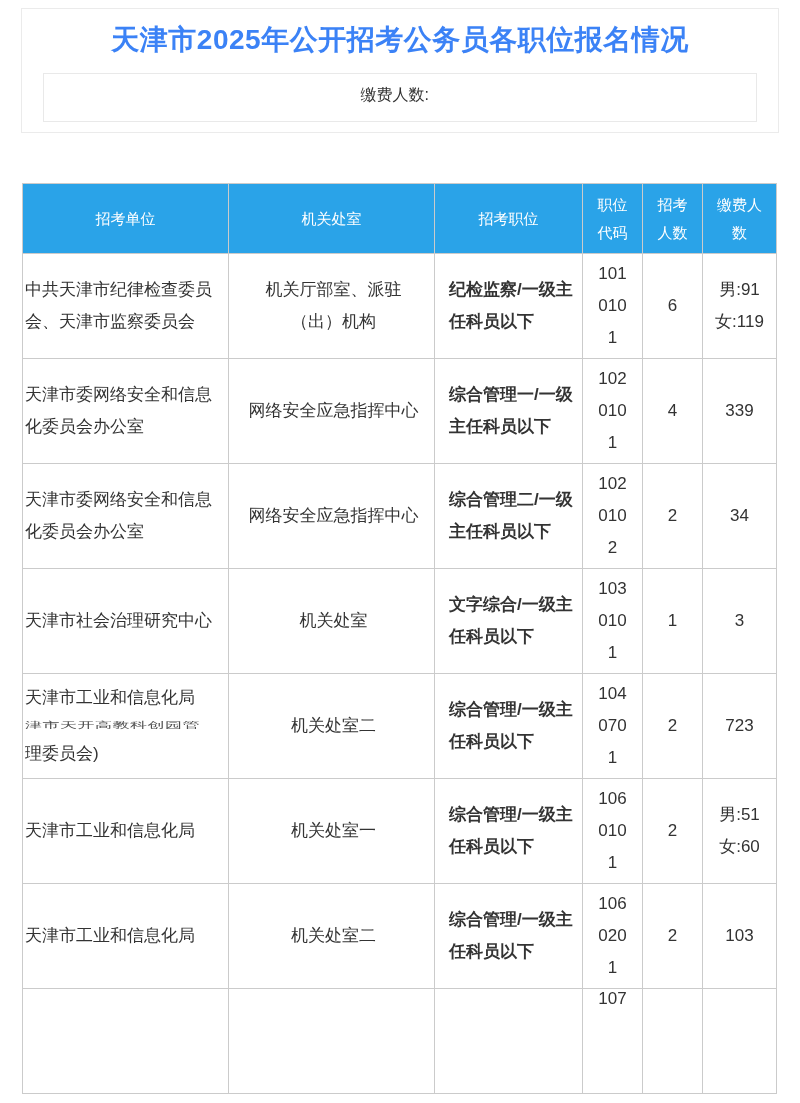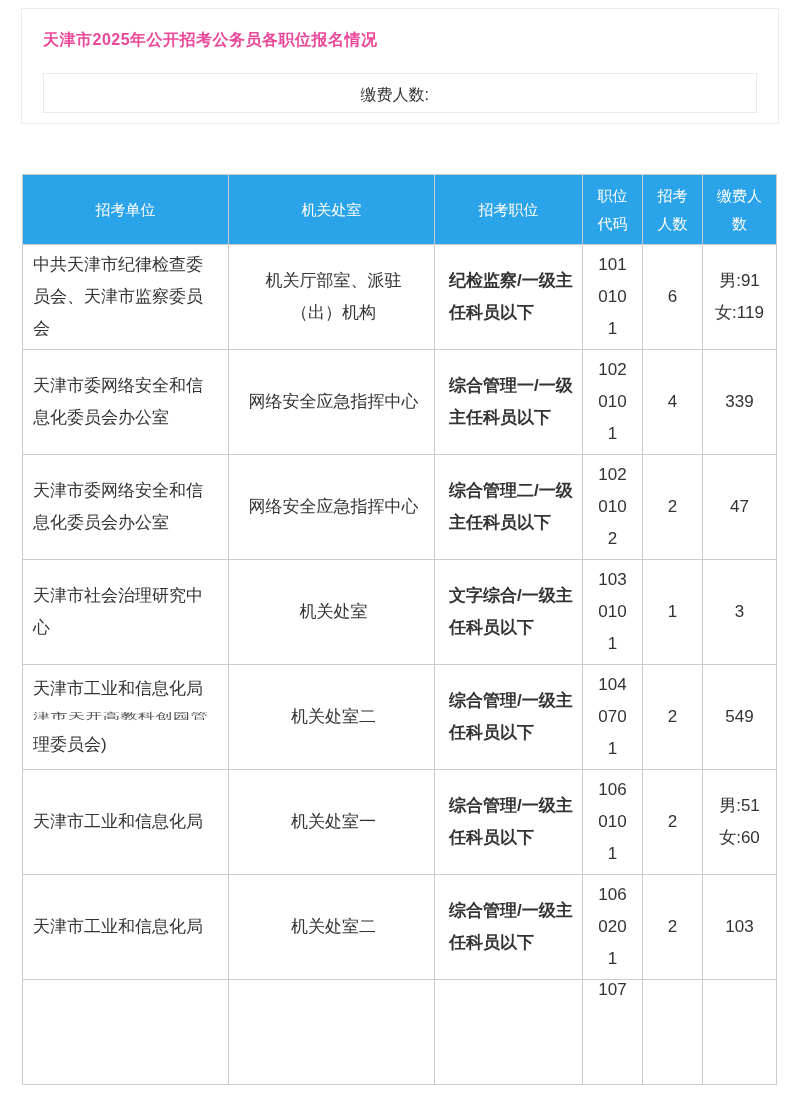--- a/index.html
+++ b/index.html
@@ -8,25 +8,25 @@
     width:800px; height:1103px; overflow:hidden;
     background:#ffffff; color:#333333;
     font-family:"Liberation Sans", sans-serif;
   }
   .top-card {
     margin:8px 0 0 21px; width:758px;
     border:1px solid #ebebeb; background:#fff;
     padding:14px 21px 10px 21px;
   }
   .title {
-    margin:0 0 16px 0; font-size:16px; line-height:34px;
-    font-weight:600; color:#ec4899; letter-spacing:0.5px;
+    margin:0 0 16px 0; font-size:28px; line-height:34px;
+    font-weight:600; color:#3b82f6; letter-spacing:0.5px;text-align:center;
   }
   .filter-row {
-    display:flex; border:1px solid #e9e9e9; height:40px; font-size:16px;
+    display:flex; border:1px solid #e9e9e9; height:49px; font-size:16px;
   }
   .filter-label {
     width:394px; text-align:right; line-height:42px;
     color:#333; padding-right:9px;
   }
   .filter-value-box {
     flex:1; border-left:1px solid #e9e9e9; line-height:42px;
     padding-left:14px; font-size:17px; color:#9f9f9f; background:#fff;
   }
   table.recruit {
@@ -37,21 +37,21 @@
   thead th {
     background:#2aa3e8; color:#ffffff; font-size:15px; font-weight:400;
     line-height:28px; white-space:pre-line; height:70px;
     text-align:center; vertical-align:middle; padding:0 4px;
   }
   tbody td {
     font-size:17px; line-height:32px; color:#333;
     height:105px; vertical-align:middle; white-space:pre-line;
     background:#fff;
   }
-  td.col-unit { padding:0 10px; text-align:left; }
+  td.col-unit { padding:0 2px; text-align:left; }
   td.col-dept { padding:0 8px 0 12px; text-align:center; }
   td.col-pos  { padding:0 6px 0 14px; text-align:left;font-weight:bold; }
   td.col-code, td.col-open, td.col-paid { text-align:center; padding:0 2px; }
   .uline { display:block; }
   .glitch {
     transform:scaleY(0.52); transform-origin:50% 40%;
     letter-spacing:0.5px; color:#4c4c4c; margin:-3px 0 -5px 0;
   }
   tr.partial td { vertical-align:top; line-height:20px; padding-top:0; }
 </style>
@@ -112,41 +112,41 @@
           <td class="col-paid">339</td>
         </tr>
         <tr>
           <td class="col-unit">天津市委网络安全和信息化委员会办公室</td>
           <td class="col-dept">网络安全应急指挥中心</td>
           <td class="col-pos">综合管理二/一级主任科员以下</td>
           <td class="col-code">102
 010
 2</td>
           <td class="col-open">2</td>
-          <td class="col-paid">47</td>
+          <td class="col-paid">34</td>
         </tr>
         <tr>
           <td class="col-unit">天津市社会治理研究中心</td>
           <td class="col-dept">机关处室</td>
           <td class="col-pos">文字综合/一级主任科员以下</td>
           <td class="col-code">103
 010
 1</td>
           <td class="col-open">1</td>
           <td class="col-paid">3</td>
         </tr>
         <tr>
           <td class="col-unit"><span class="uline">天津市工业和信息化局</span><span class="uline glitch">津市天开高教科创园管</span><span class="uline">理委员会)</span></td>
           <td class="col-dept">机关处室二</td>
           <td class="col-pos">综合管理/一级主任科员以下</td>
           <td class="col-code">104
 070
 1</td>
           <td class="col-open">2</td>
-          <td class="col-paid">549</td>
+          <td class="col-paid">723</td>
         </tr>
         <tr>
           <td class="col-unit">天津市工业和信息化局</td>
           <td class="col-dept">机关处室一</td>
           <td class="col-pos">综合管理/一级主任科员以下</td>
           <td class="col-code">106
 010
 1</td>
           <td class="col-open">2</td>
           <td class="col-paid">男:51

